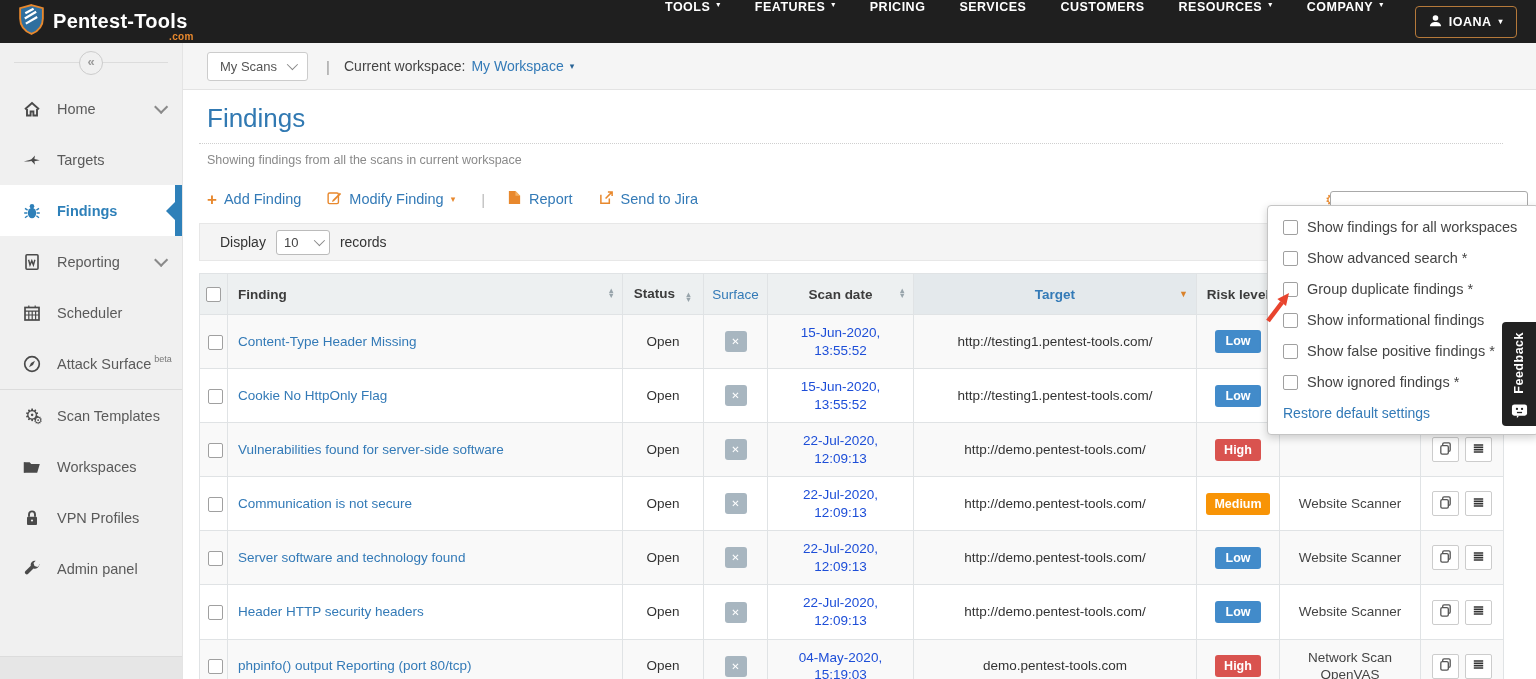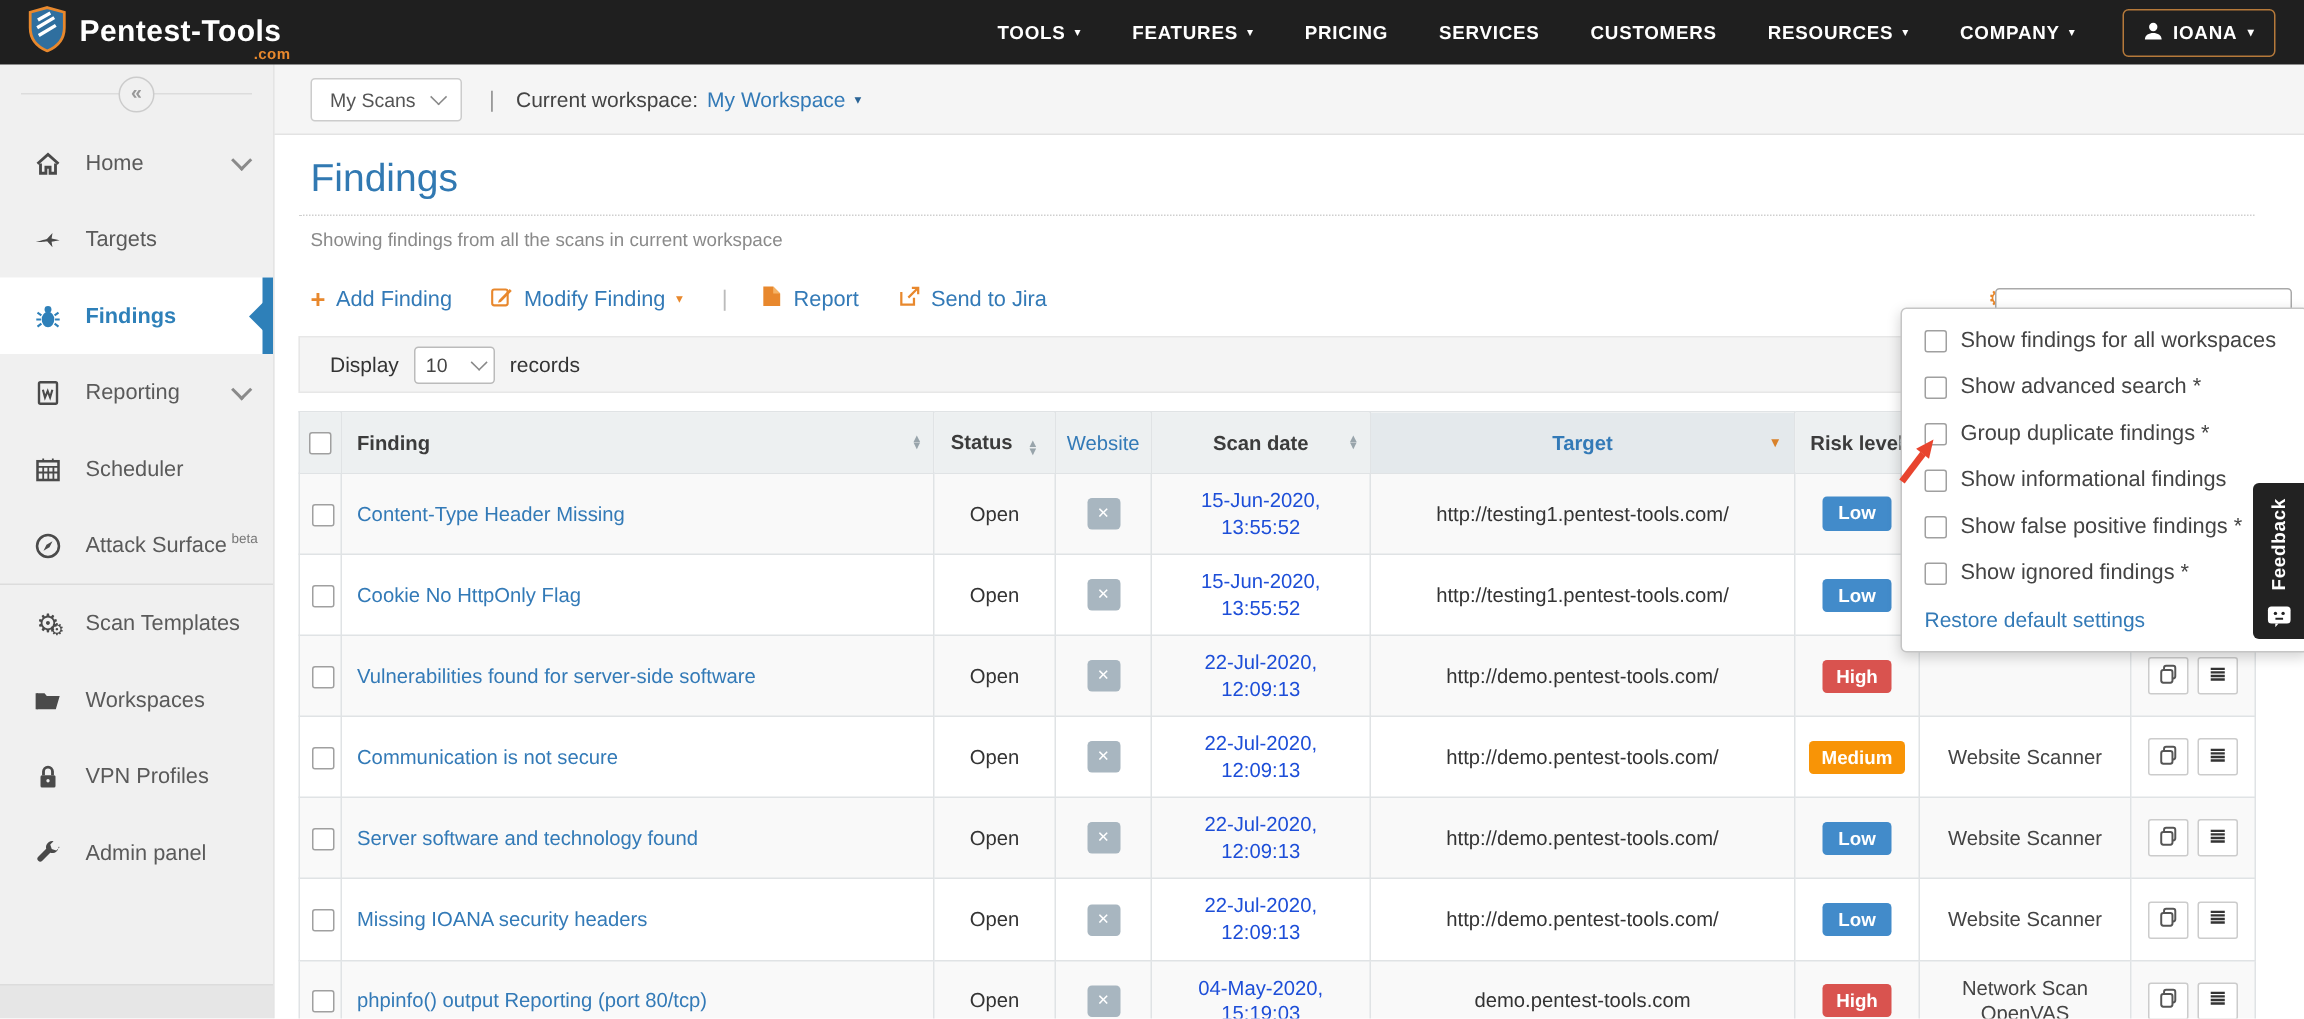--- a/index.html
+++ b/index.html
@@ -10,21 +10,21 @@
   }
   a{text-decoration:none;cursor:pointer}
   
   .topbar{position:absolute;left:0;top:0;width:100%;height:43px;background:#1f1f1f;
     display:flex;align-items:center;z-index:30}
   .logo{display:flex;align-items:center;margin-left:18px;gap:8px;cursor:pointer}
   .logo svg{width:27px;height:31px}
   .logotext{position:relative;color:#fff;font-weight:700;font-size:20px;letter-spacing:.3px;padding-right:4px}
   .logotext .com{position:absolute;right:-2px;bottom:-9px;color:#e8882d;font-size:10px;font-weight:700}
   .topnav{margin-left:auto;display:flex;align-items:center;height:100%}
-  .nav-item{display:flex;align-items:center;gap:6px;color:#fff;font-size:12.5px;font-weight:700;
+  .nav-item{display:flex;align-items:flex-start;gap:6px;color:#fff;font-size:12.5px;font-weight:700;
     letter-spacing:.5px;padding:0 17px;height:100%;cursor:pointer;white-space:nowrap}
   .nav-caret{font-size:8px;line-height:1;padding-top:1px}
   .user-btn{display:flex;align-items:center;gap:7px;color:#fff;font-size:12.5px;font-weight:700;
     letter-spacing:.5px;border:1px solid #b5793a;border-radius:4px;padding:7px 13px;margin:0 19px 0 14px;
     background:transparent;cursor:pointer}
   .user-btn svg{width:13px;height:13px}
   
   .sidebar{position:absolute;left:0;top:43px;bottom:0;width:182px;background:#f0f0f0;z-index:20;
     border-right:1px solid #e4e4e4}
   .side-collapse{position:relative;height:40px;cursor:pointer}
@@ -371,21 +371,21 @@
               <i>▼</i>
             </span>
         </th>
         <th>
           <span>Status</span>
           <span class="sort">
               <i>▲</i>
               <i>▼</i>
             </span>
         </th>
-        <th class="h-verified"><span>Website</span></th>
+        <th class="h-verified"><span>Surface</span></th>
         <th>
           <span>Scan date</span>
           <span class="sort abs">
               <i>▲</i>
               <i>▼</i>
             </span>
         </th>
         <th class="h-target">
           <span>Target</span>
           <span class="sorted-caret">▼</span>
@@ -512,21 +512,21 @@
             </button>
       <button class="abtn">
               <span><svg viewBox="0 0 16 16">
                   <path d="M3 4.2h10M3 6.7h10M3 9.2h10M3 11.7h10" stroke="#333" stroke-width="1.7" fill="none"></path>
                 </svg></span>
             </button>
     </td>
   </tr>
         <tr>
     <td><span class="cb"></span></td>
-    <td class="c-finding"><a>Missing IOANA security headers</a></td>
+    <td class="c-finding"><a>Header HTTP security headers</a></td>
     <td class="c-status">Open</td>
     <td class="c-verified"><span class="vbadge">✕</span></td>
     <td class="c-date">22-Jul-2020, 12:09:13</td>
     <td class="c-target">http://demo.pentest-tools.com/</td>
     <td class="c-risk"><span class="risk-badge" style="background: rgb(66, 139, 202);">Low</span></td>
     <td class="c-scanner">Website Scanner</td>
     <td class="c-actions">
       <button class="abtn">
               <span><svg viewBox="0 0 16 16">
                   <rect x="5" y="2" width="8" height="9" rx="1.5" fill="none" stroke="#555" stroke-width="1.4"></rect>

